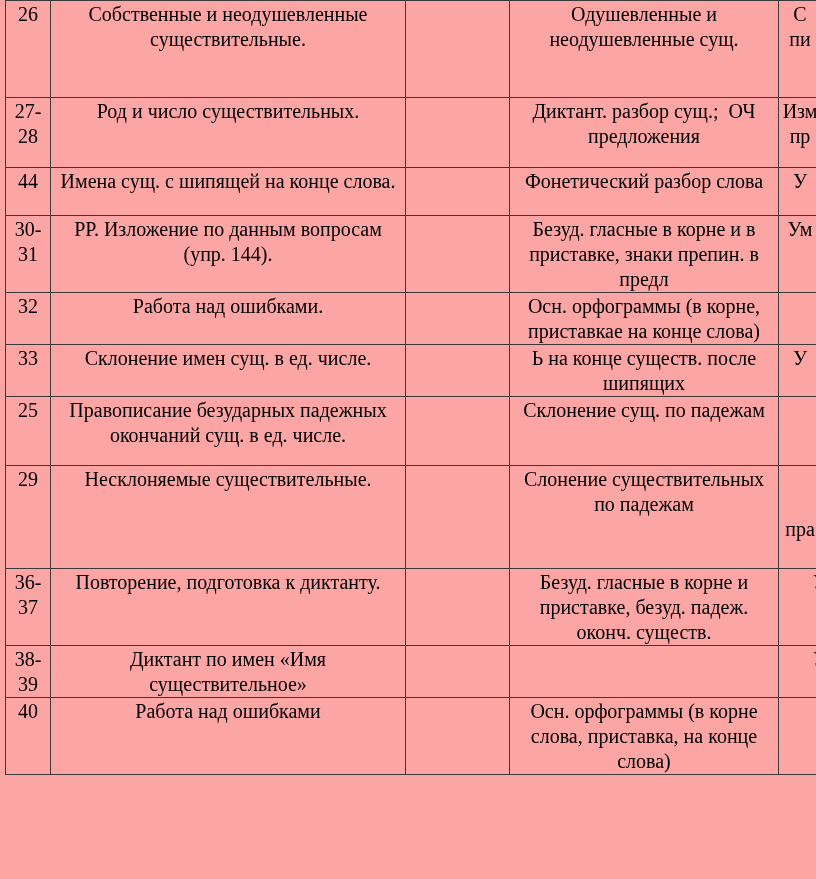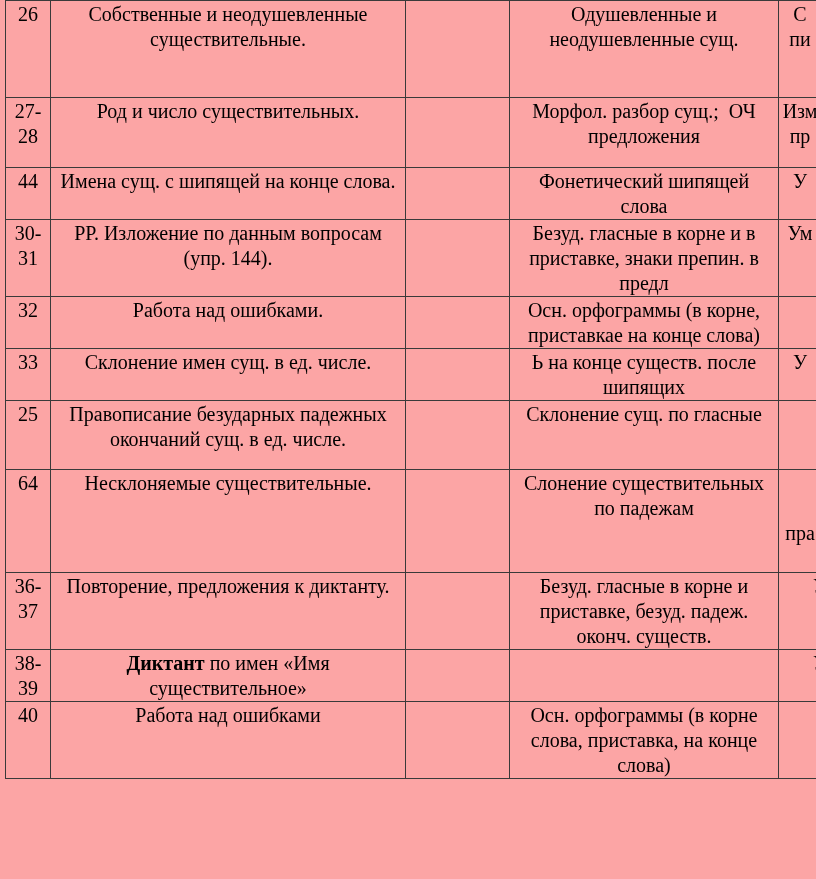--- a/index.html
+++ b/index.html
@@ -23,21 +23,21 @@
     vertical-align: top;
     text-align: center;
     font-size: 20px;
     line-height: 25px;
     padding: 1px 3px 0 3px;
     overflow: hidden;
   }
   td.num { padding-left: 1px; padding-right: 1px; }
   td.review { white-space: pre-wrap; }
   td.skills { padding: 1px 0 0 0; }
-  .b { font-weight: bold; }
+  .b { font-weight: normal; }
   
   .frag { width: 36px; text-align: center; }
   .frag-line { height: 25px; line-height: 25px; }
   
   .frag.edge { width: auto; text-align: left; padding-left: 31px; }
 </style>
 </head>
 <body>
 
 <div class="page">
@@ -59,33 +59,33 @@
           <div class="frag">
             <div class="frag-line">С</div>
             <div class="frag-line">пи</div>
           </div>
         </td>
       </tr>
       <tr style="height:70px">
         <td class="num">27-28</td>
         <td class="topic">Род и число существительных.</td>
         <td class="empty"></td>
-        <td class="review">Морфол. разбор сущ.;  ОЧ предложения</td>
+        <td class="review">Диктант. разбор сущ.;  ОЧ предложения</td>
         <td class="skills">
           <div class="frag">
             <div class="frag-line">Изм</div>
             <div class="frag-line">пр</div>
           </div>
         </td>
       </tr>
       <tr style="height:48px">
         <td class="num">44</td>
         <td class="topic">Имена сущ. с шипящей на конце слова.</td>
         <td class="empty"></td>
-        <td class="review">Фонетический шипящей слова</td>
+        <td class="review">Фонетический разбор слова</td>
         <td class="skills">
           <div class="frag">
             <div class="frag-line">У</div>
           </div>
         </td>
       </tr>
       <tr style="height:73px">
         <td class="num">30-31</td>
         <td class="topic">РР. Изложение по данным вопросам (упр. 144).</td>
         <td class="empty"></td>
@@ -111,39 +111,39 @@
         <td class="skills">
           <div class="frag">
             <div class="frag-line">У</div>
           </div>
         </td>
       </tr>
       <tr style="height:69px">
         <td class="num">25</td>
         <td class="topic">Правописание безударных падежных окончаний сущ. в ед. числе.</td>
         <td class="empty"></td>
-        <td class="review">Склонение сущ. по гласные</td>
+        <td class="review">Склонение сущ. по падежам</td>
         <td class="skills"></td>
       </tr>
       <tr style="height:103px">
-        <td class="num">64</td>
+        <td class="num">29</td>
         <td class="topic">Несклоняемые существительные.</td>
         <td class="empty"></td>
         <td class="review">Слонение существительных по падежам</td>
         <td class="skills">
           <div class="frag">
             <div class="frag-line"></div>
             <div class="frag-line"></div>
             <div class="frag-line">пра</div>
           </div>
         </td>
       </tr>
       <tr style="height:73px">
         <td class="num">36-37</td>
-        <td class="topic">Повторение, предложения к диктанту.</td>
+        <td class="topic">Повторение, подготовка к диктанту.</td>
         <td class="empty"></td>
         <td class="review">Безуд. гласные в корне и приставке, безуд. падеж. оконч. существ.</td>
         <td class="skills">
           <div class="frag edge">
             <div class="frag-line">У</div>
           </div>
         </td>
       </tr>
       <tr style="height:49px">
         <td class="num">38-39</td>

